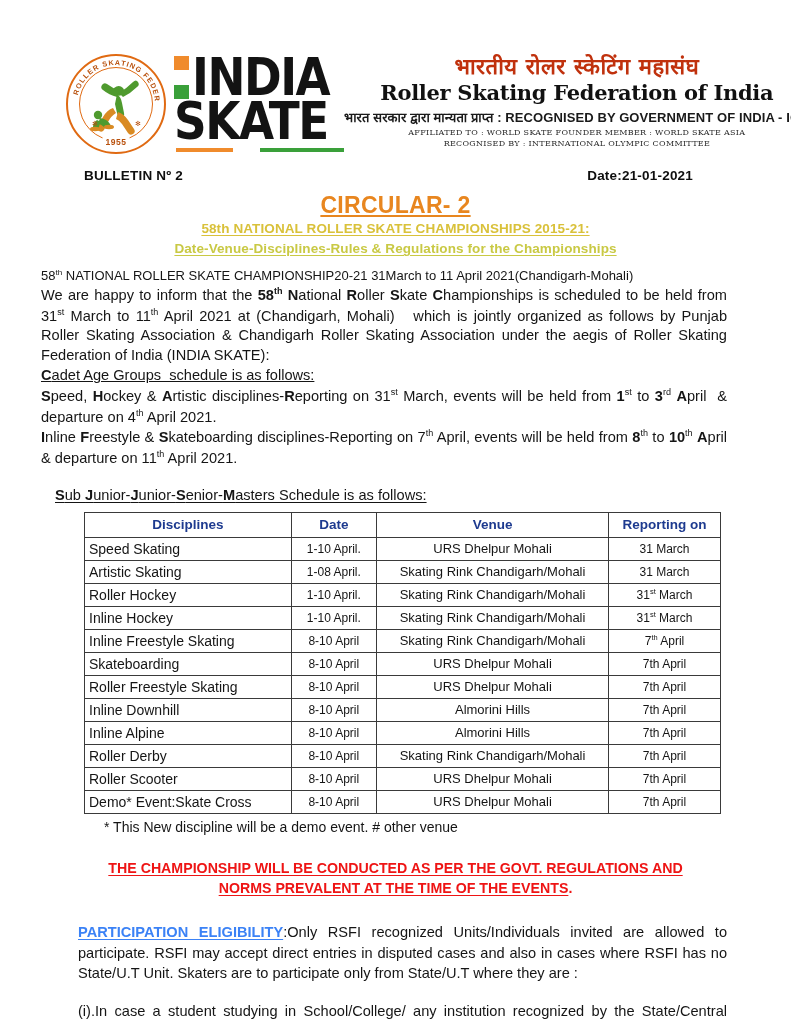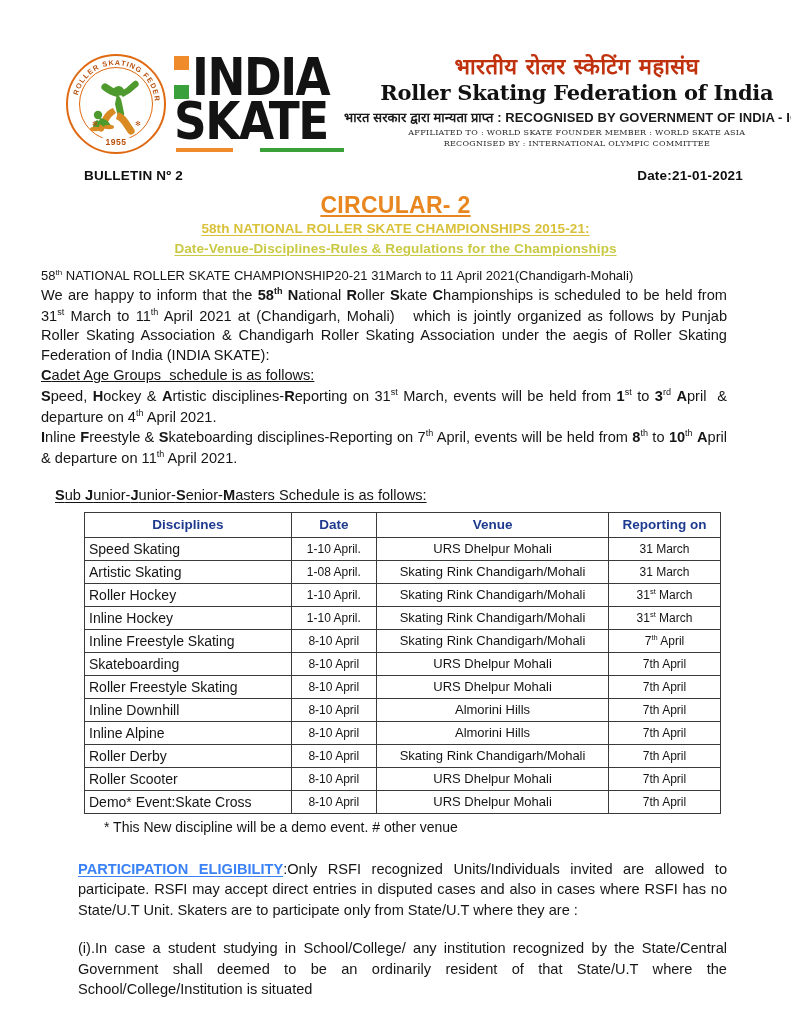--- a/index.html
+++ b/index.html
@@ -139,21 +139,21 @@
     margin-top: 2px;
     letter-spacing: 0.3px;
     white-space: nowrap;
   }
 
   
   .bulletin-row {
     display: flex;
     justify-content: space-between;
     align-items: baseline;
-    padding: 12px 48px 0 84px;
+    padding: 12px 98px 0 84px;
     box-sizing: border-box;
   }
   .bulletin-label, .date-label {
     font-size: 13.5px;
     font-weight: bold;
     color: #0f0f0f;
     letter-spacing: 0.2px;
   }
 
   
@@ -509,20 +509,24 @@
           <td class="date">8-10 April</td>
           <td class="venue">URS Dhelpur Mohali</td>
           <td class="rep">7th April</td>
         </tr>
       </tbody>
     </table>
   </div>
 
   <div class="note-line">* This New discipline will be a demo event. # other venue</div>
 
+  <div class="warn">
+    <span class="u2">THE CHAMPIONSHIP WILL BE CONDUCTED AS PER THE GOVT. REGULATIONS AND</span><br>
+    <span class="u2">NORMS PREVALENT AT THE TIME OF THE EVENTS</span><span>.</span>
+  </div>
 
   <div class="elig-block">
     <div class="elig-para"><span class="elig-head">PARTICIPATION  ELIGIBILITY</span><span>:Only RSFI recognized Units/Individuals invited are allowed to participate. RSFI may accept direct entries in disputed cases and also in cases where RSFI has no State/U.T Unit. Skaters are to participate only from State/U.T where they are :</span></div>
     <div class="clause">(i).In case a student studying in School/College/ any institution recognized by the State/Central Government shall deemed to be an ordinarily resident of  that State/U.T where the School/College/Institution is situated</div>
 
   </div>
 
 </div>
 
 </body></html>

